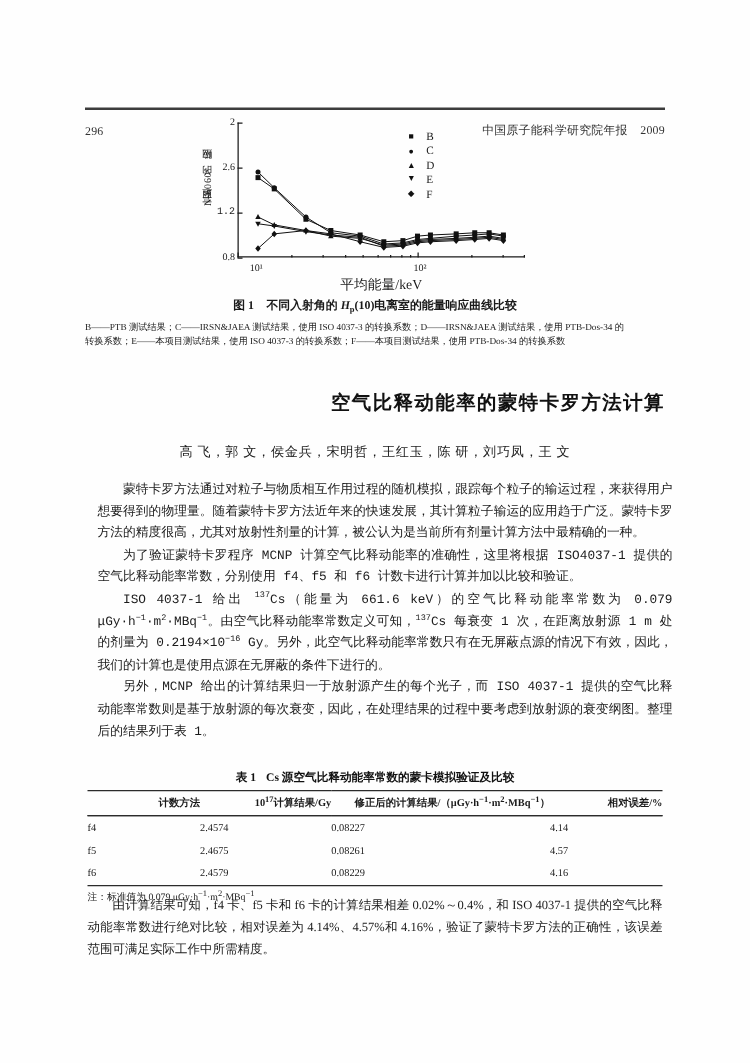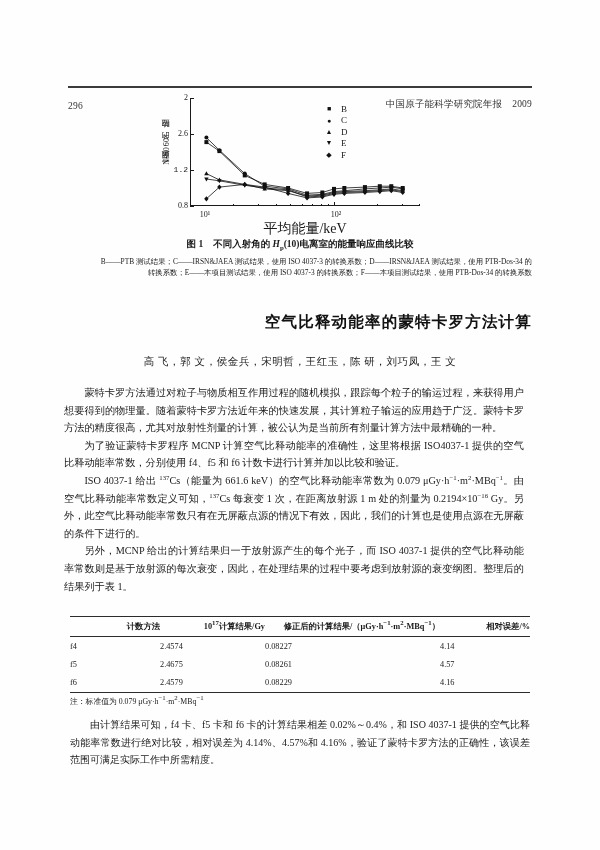--- a/index.html
+++ b/index.html
@@ -147,21 +147,21 @@
     justify-content: center;
     letter-spacing: 0.4px;
     white-space: nowrap;
   }
   .xlabel {
     position: absolute;
     left: 122px;
     top: 126px;
     width: 230px;
     text-align: center;
-    font-size: 14px;
+    font-size: 11px;
     color: #1a1a1a;
   }
   .legend {
     position: absolute;
     left: 256px;
     top: 10px;
     font-size: 8.5px;
     line-height: 11.4px;
     color: #1a1a1a;
   }
@@ -189,21 +189,21 @@
     font-weight: bold;
     color: #1a1a1a;
   }
   .fig-caption .cap-no { margin-right: 10px; }
   .fig-caption em { font-style: italic; font-weight: bold; }
   .fig-notes {
     margin-top: 5px;
     font-size: 7.4px;
     line-height: 11px;
     color: #1a1a1a;
-    text-align: right;
+    text-align: left;
   }
   .fig-notes div { white-space: nowrap; }
 
   
   .art-title {
     position: absolute;
     left: 68px;
     top: 312px;
     width: 464px;
     text-align: right;
@@ -220,27 +220,28 @@
     width: 464px;
     text-align: center;
     font-size: 10.5px;
     letter-spacing: 0.6px;
     color: #1a1a1a;
   }
 
   
   .body-text {
     position: absolute;
-    left: 64px;
+    left: 78px;
     top: 384px;
     width: 460px;
     font-size: 10.2px;
     line-height: 17.6px;
     text-align: justify;
     color: #1a1a1a;
+    font-family: Liberation Mono, monospace;
   }
   .body-text p {
     margin: 0;
     text-indent: 2em;
     text-align: justify;
   }
   sup, sub { font-size: 6.8px; line-height: 0; }
 
   
   .table-block {
@@ -469,20 +470,23 @@
   <div class="art-authors">高  飞，郭  文，侯金兵，宋明哲，王红玉，陈  研，刘巧凤，王  文</div>
 
   <div class="body-text">
     <p>蒙特卡罗方法通过对粒子与物质相互作用过程的随机模拟，跟踪每个粒子的输运过程，来获得用户想要得到的物理量。随着蒙特卡罗方法近年来的快速发展，其计算粒子输运的应用趋于广泛。蒙特卡罗方法的精度很高，尤其对放射性剂量的计算，被公认为是当前所有剂量计算方法中最精确的一种。</p>
     <p>为了验证蒙特卡罗程序 MCNP 计算空气比释动能率的准确性，这里将根据 ISO4037-1 提供的空气比释动能率常数，分别使用 f4、f5 和 f6 计数卡进行计算并加以比较和验证。</p>
     <p><span>ISO 4037-1 给出 </span><sup>137</sup><span>Cs（能量为 661.6 keV）的空气比释动能率常数为 0.079 μGy·h</span><sup>−1</sup><span>·m</span><sup>2</sup><span>·MBq</span><sup>−1</sup><span>。由空气比释动能率常数定义可知，</span><sup>137</sup><span>Cs 每衰变 1 次，在距离放射源 1 m 处的剂量为 0.2194×10</span><sup>−16</sup><span> Gy。另外，此空气比释动能率常数只有在无屏蔽点源的情况下有效，因此，我们的计算也是使用点源在无屏蔽的条件下进行的。</span></p>
     <p>另外，MCNP 给出的计算结果归一于放射源产生的每个光子，而 ISO 4037-1 提供的空气比释动能率常数则是基于放射源的每次衰变，因此，在处理结果的过程中要考虑到放射源的衰变纲图。整理后的结果列于表 1。</p>
   </div>
 
   <div class="table-block">
+    <div class="tbl-caption">
+      <span class="cap-no">表 1</span><span>Cs 源空气比释动能率常数的蒙卡模拟验证及比较</span>
+    </div>
 
     <table class="data">
       <thead>
         <tr>
           <th class="col-a">计数方法</th>
           <th class="col-b"><span>10</span><sup>17</sup><span>计算结果/Gy</span></th>
           <th class="col-c"><span>修正后的计算结果/（μGy·h</span><sup>−1</sup><span>·m</span><sup>2</sup><span>·MBq</span><sup>−1</sup><span>）</span></th>
           <th class="col-d">相对误差/%</th>
         </tr>
       </thead>

